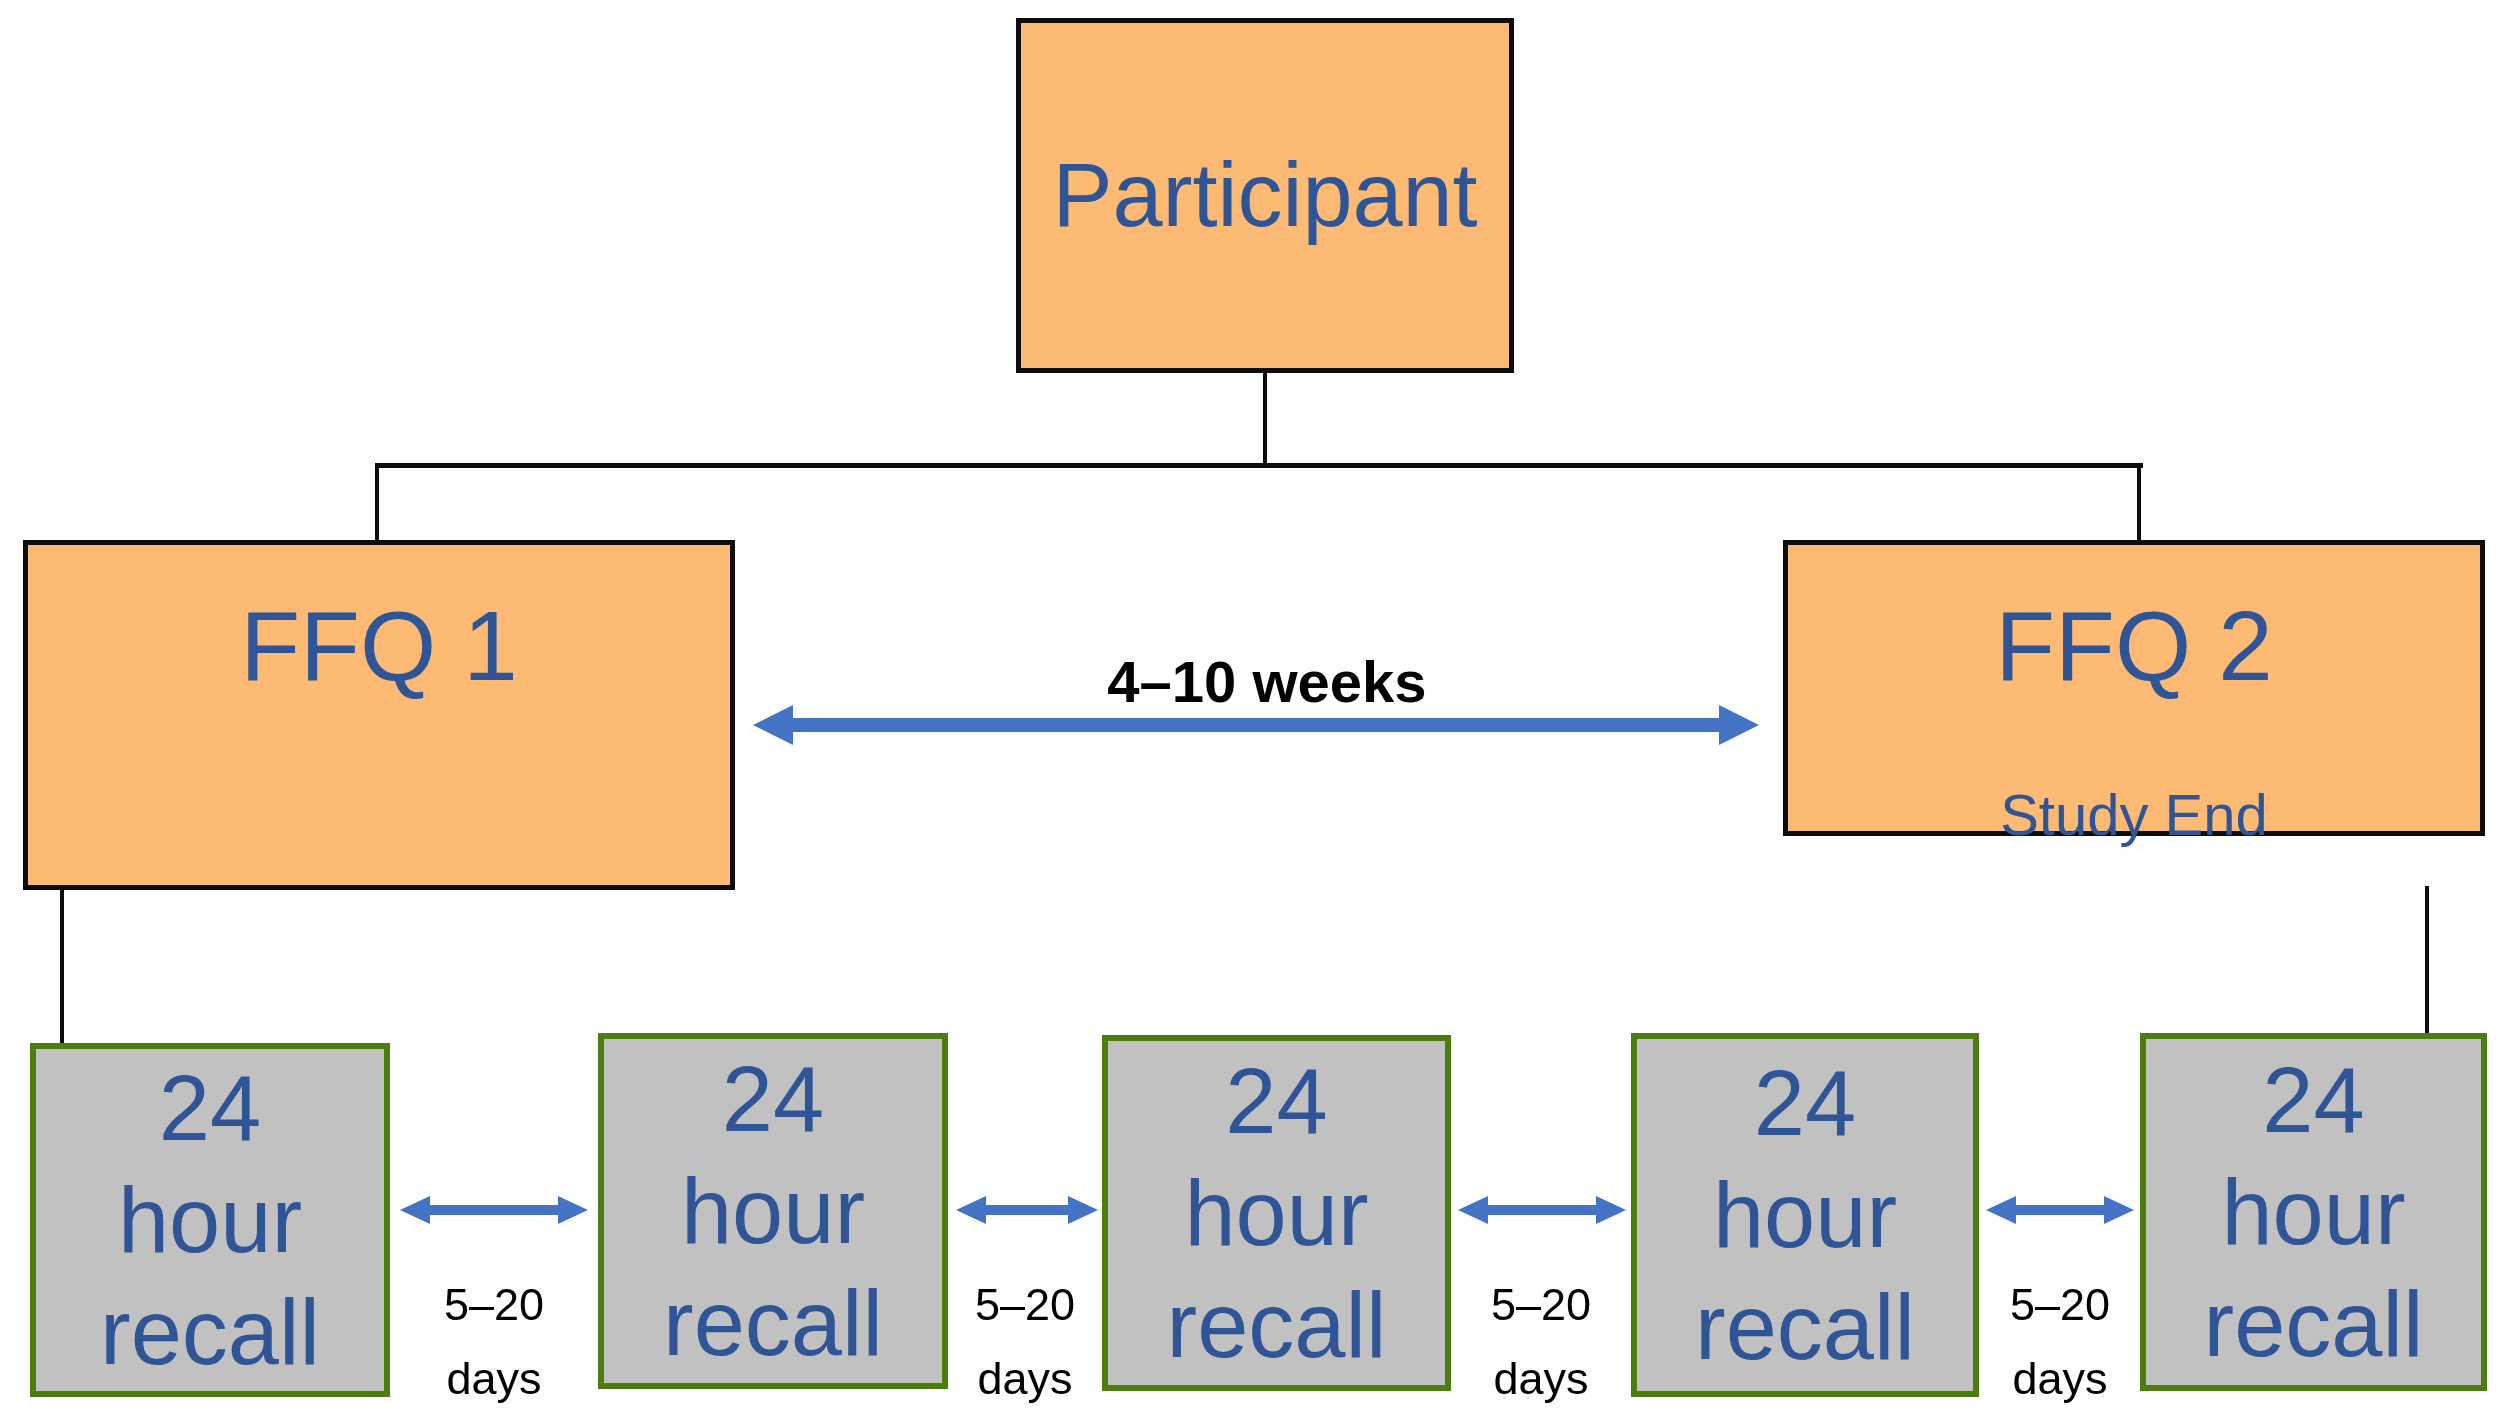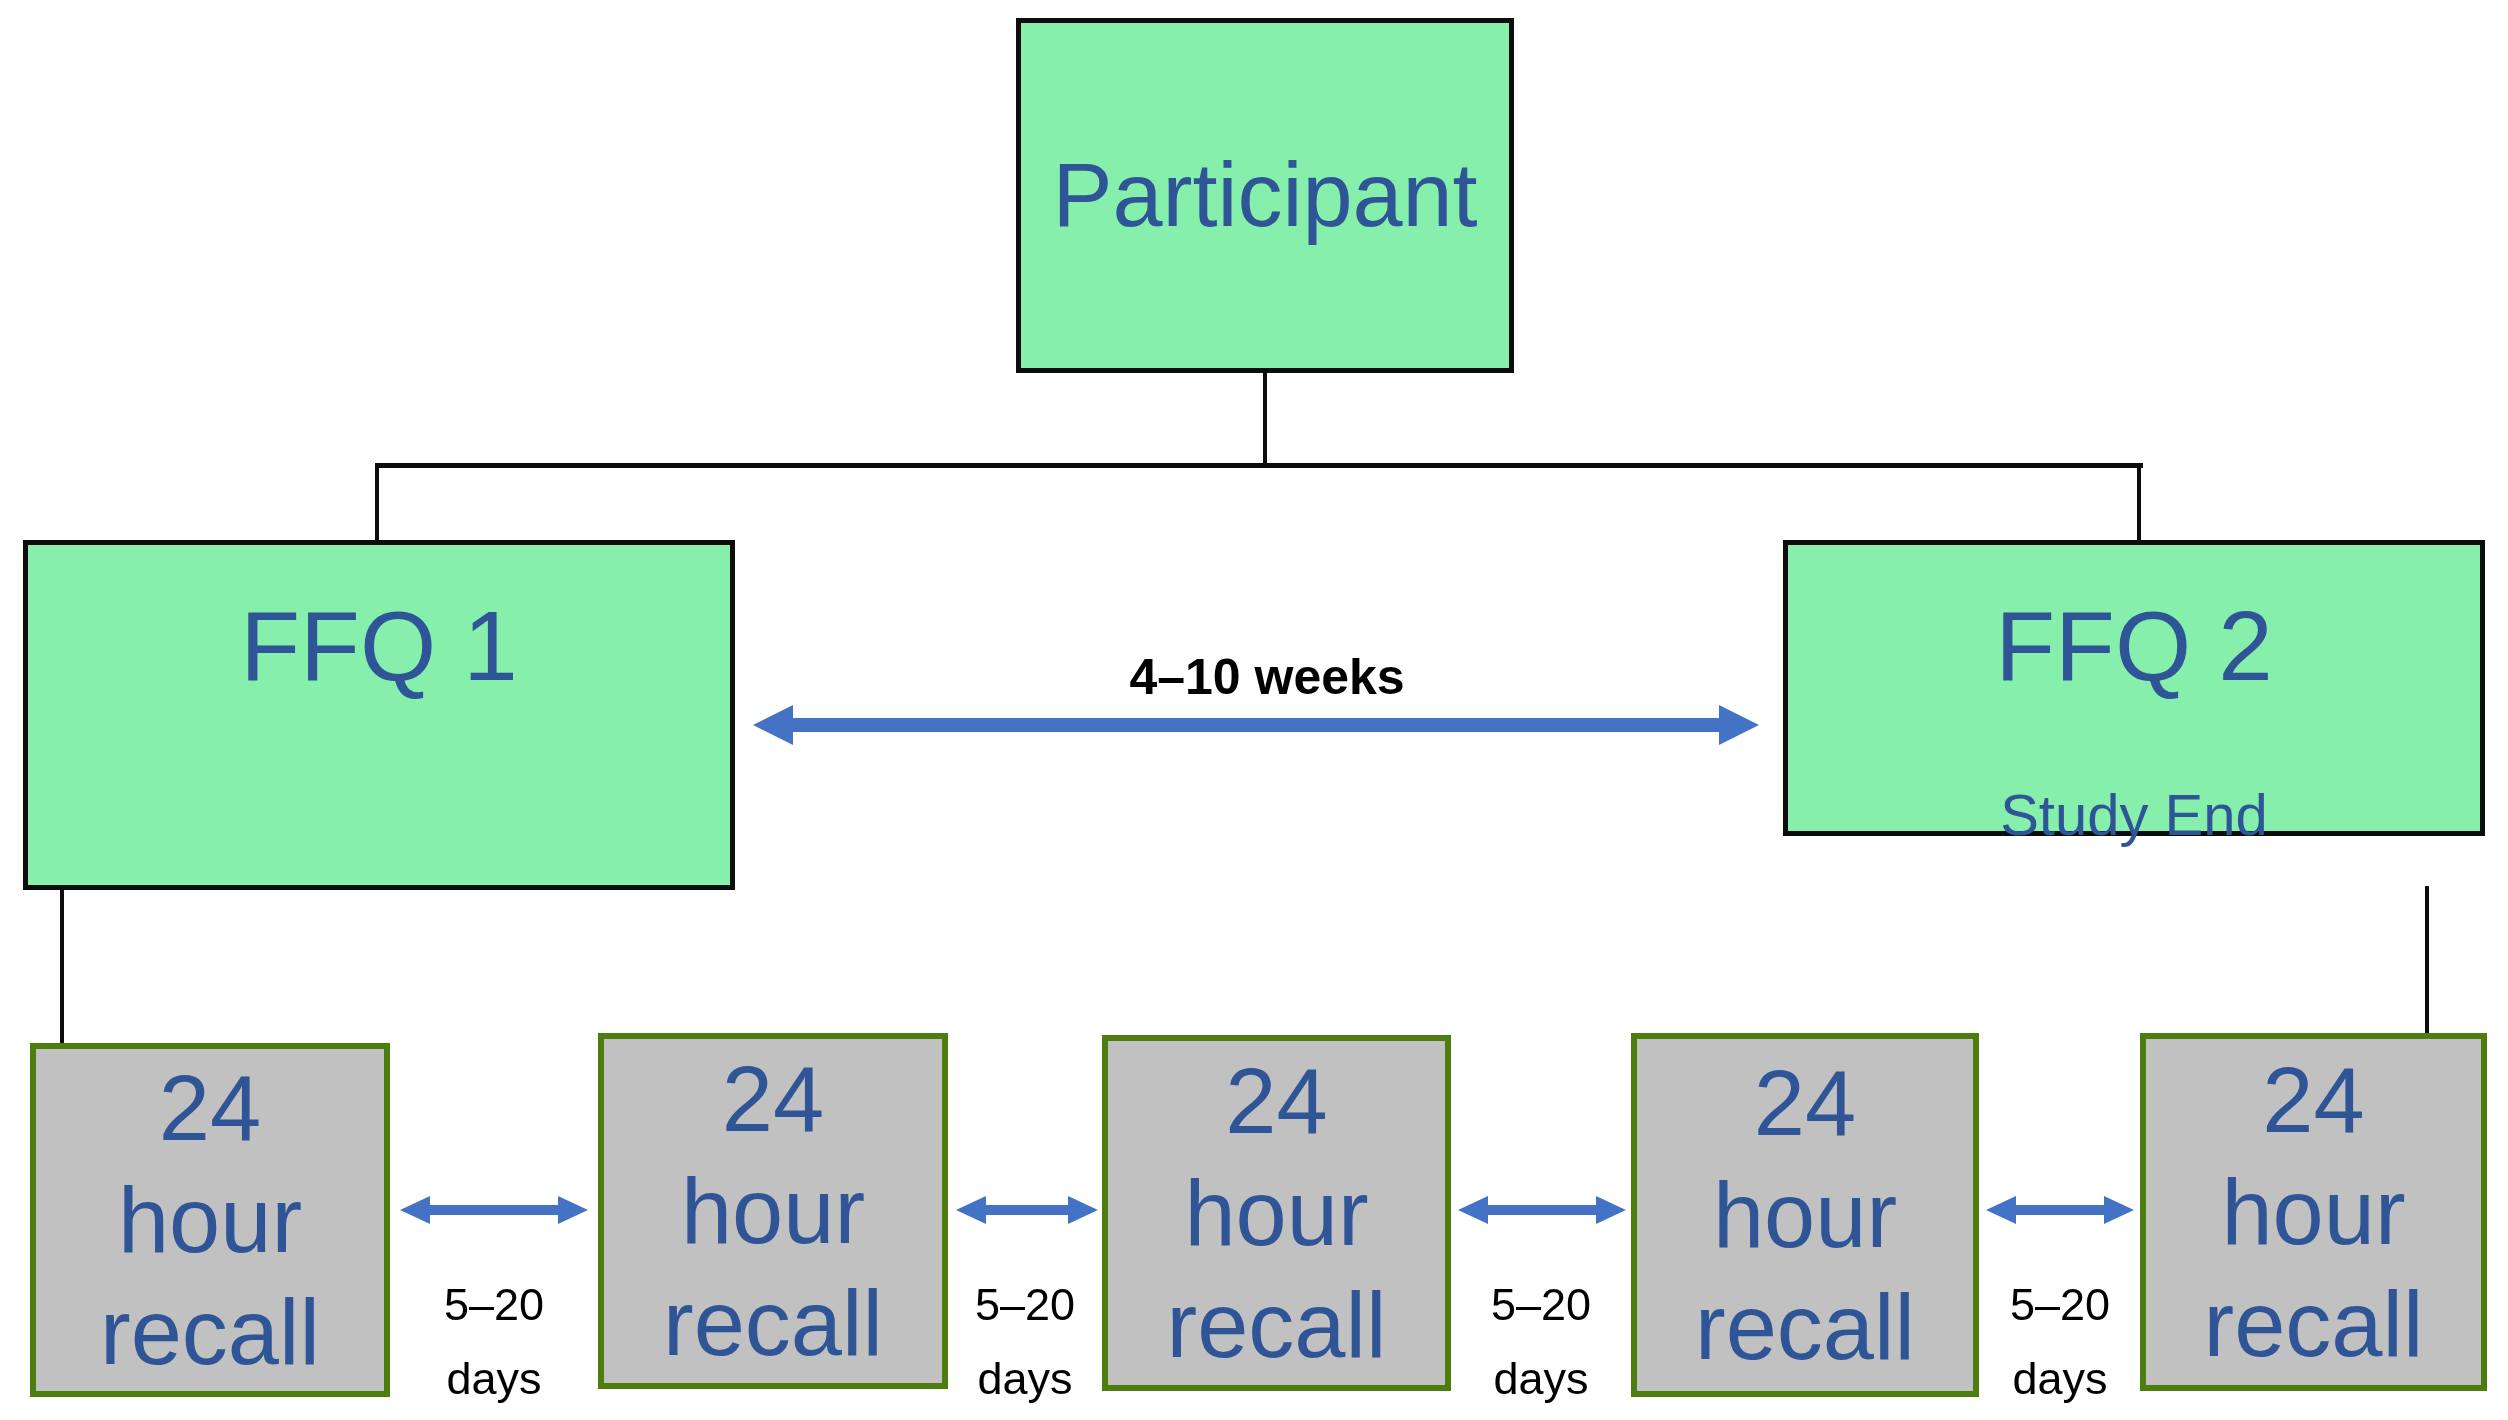--- a/index.html
+++ b/index.html
@@ -17,21 +17,21 @@
   .conn.h{height:5px;}
   
   .box{
     position:absolute;
     box-sizing:border-box;
     display:flex;
     align-items:center;
     justify-content:center;
     text-align:center;
   }
-  .light{background:#86efac;border:5px solid #0d0d0d;}
+  .light{background:#fdba74;border:5px solid #0d0d0d;}
   .dark{background:#c1c1c1;border:6px solid #4d7c0f;}
   .participant{left:1016px;top:18px;width:498px;height:355px;}
   .participant .big-label{font-size:90px;color:#2f5597;}
   .ffq{display:block;}
   .ffq1{left:23px;top:540px;width:712px;height:350px;padding-left:27px;}
   .ffq2{left:1783px;top:540px;width:702px;height:296px;}
   .ffq-title{
     position:absolute;left:0;width:100%;top:48px;
     font-size:98px;color:#2f5597;text-align:center;line-height:1.1;
   }
@@ -42,21 +42,21 @@
   .recall{
     flex-direction:column;
     color:#2f5597;
     font-size:92px;
     line-height:1.22;
   }
   .recall span{display:block;}
   
   .interval-big-label{
     position:absolute;left:1017px;top:648px;width:500px;
-    text-align:center;font-size:50px;font-weight:bold;color:#000;
+    text-align:center;font-size:58px;font-weight:bold;color:#000;
   }
   .interval-small{
     position:absolute;top:1268px;width:200px;
     text-align:center;font-size:45px;font-weight:normal;color:#000;line-height:1.65;
   }
   .interval-small span{display:block;}
   .arrow-svg{position:absolute;display:block;}
 </style>
 </head>
 <body>

